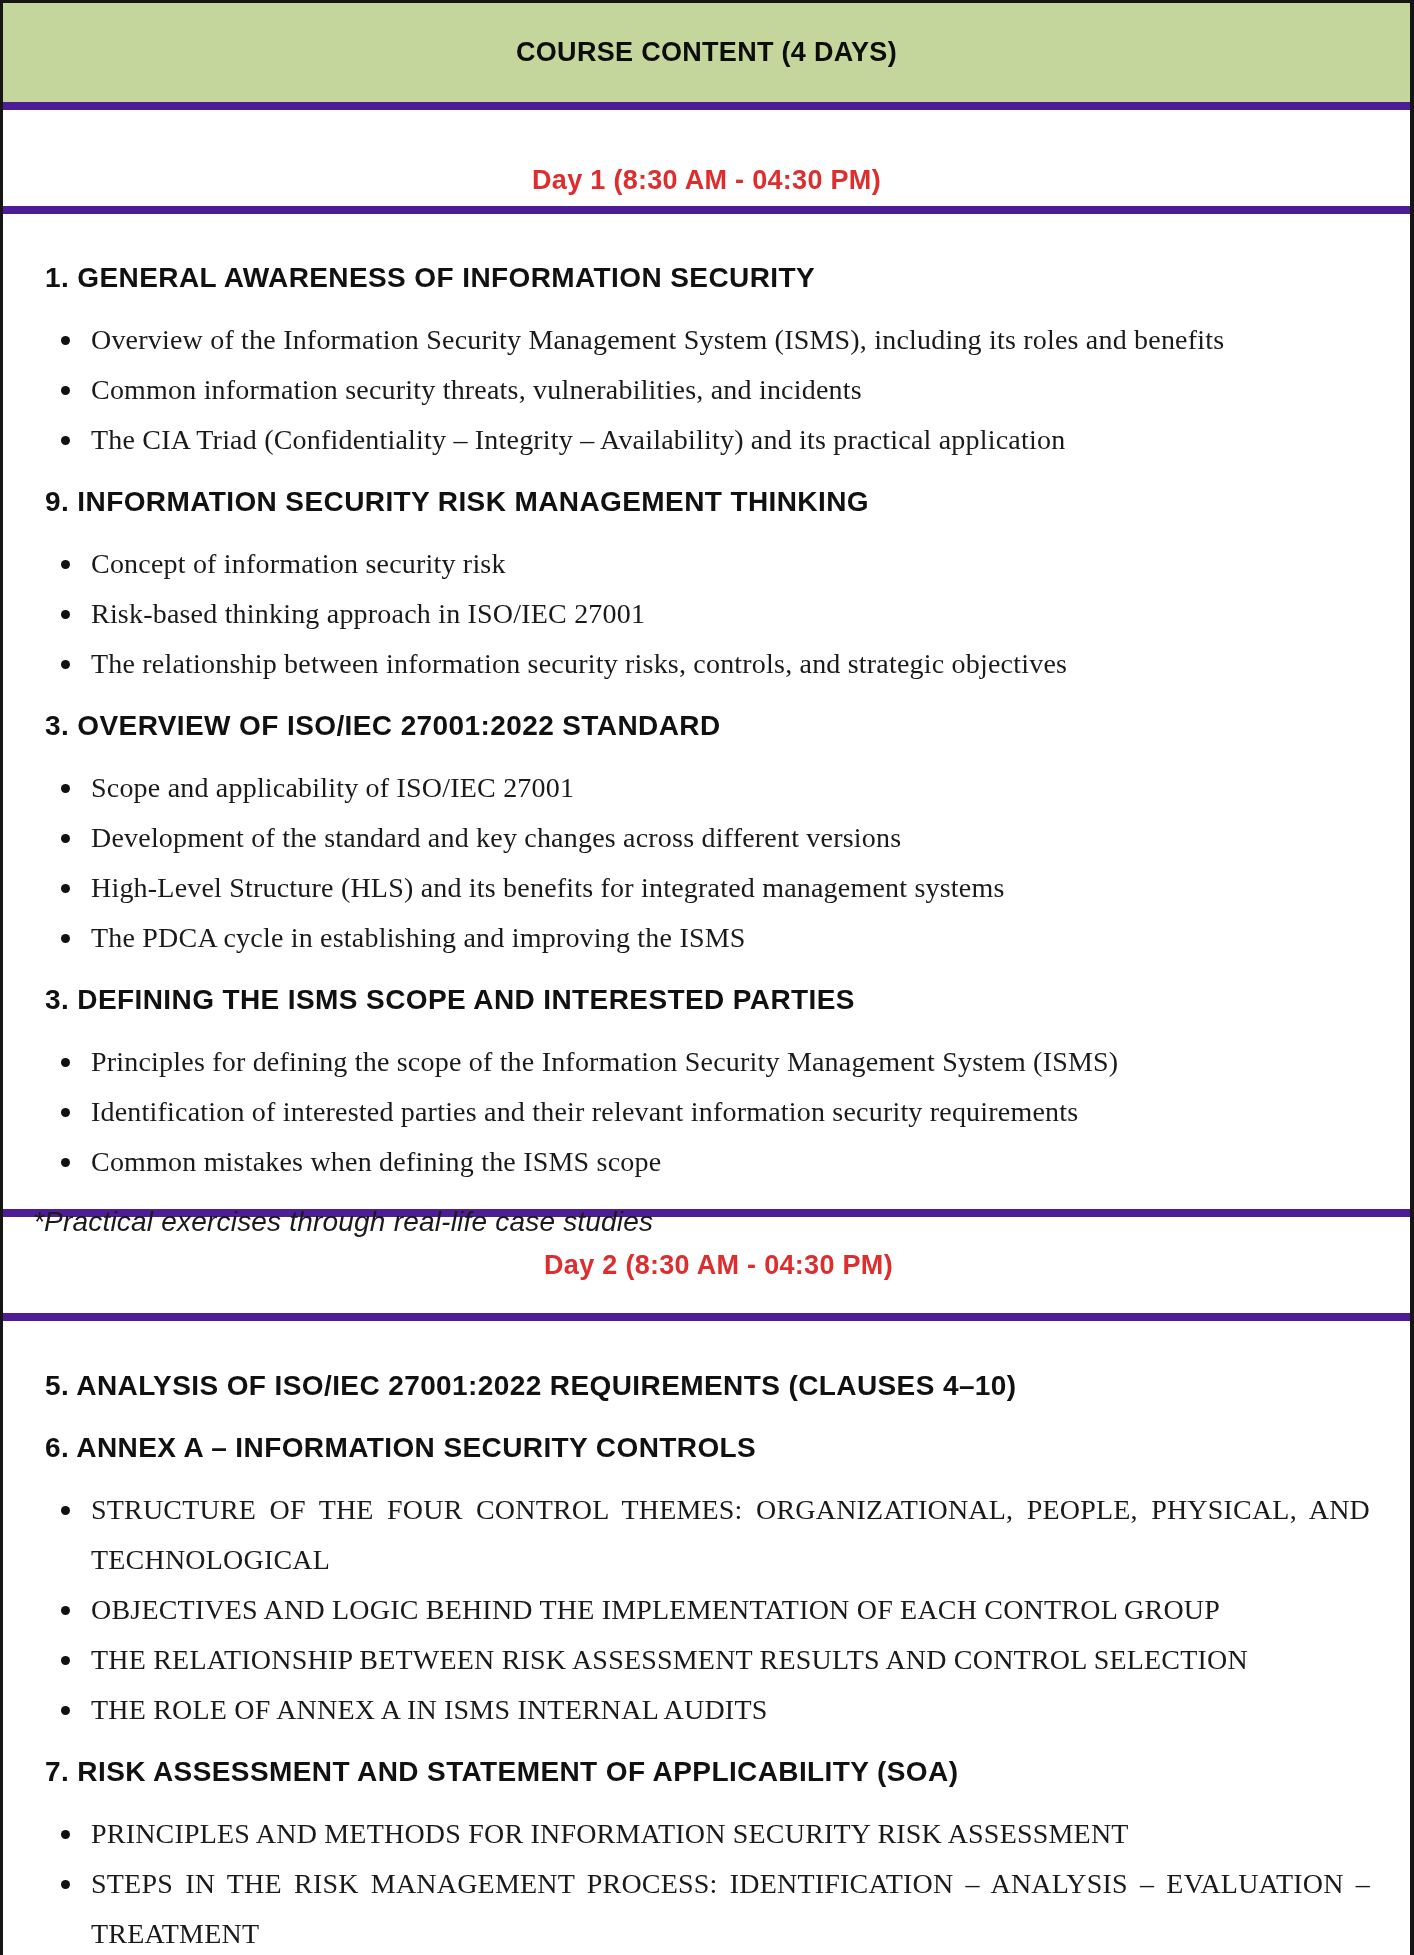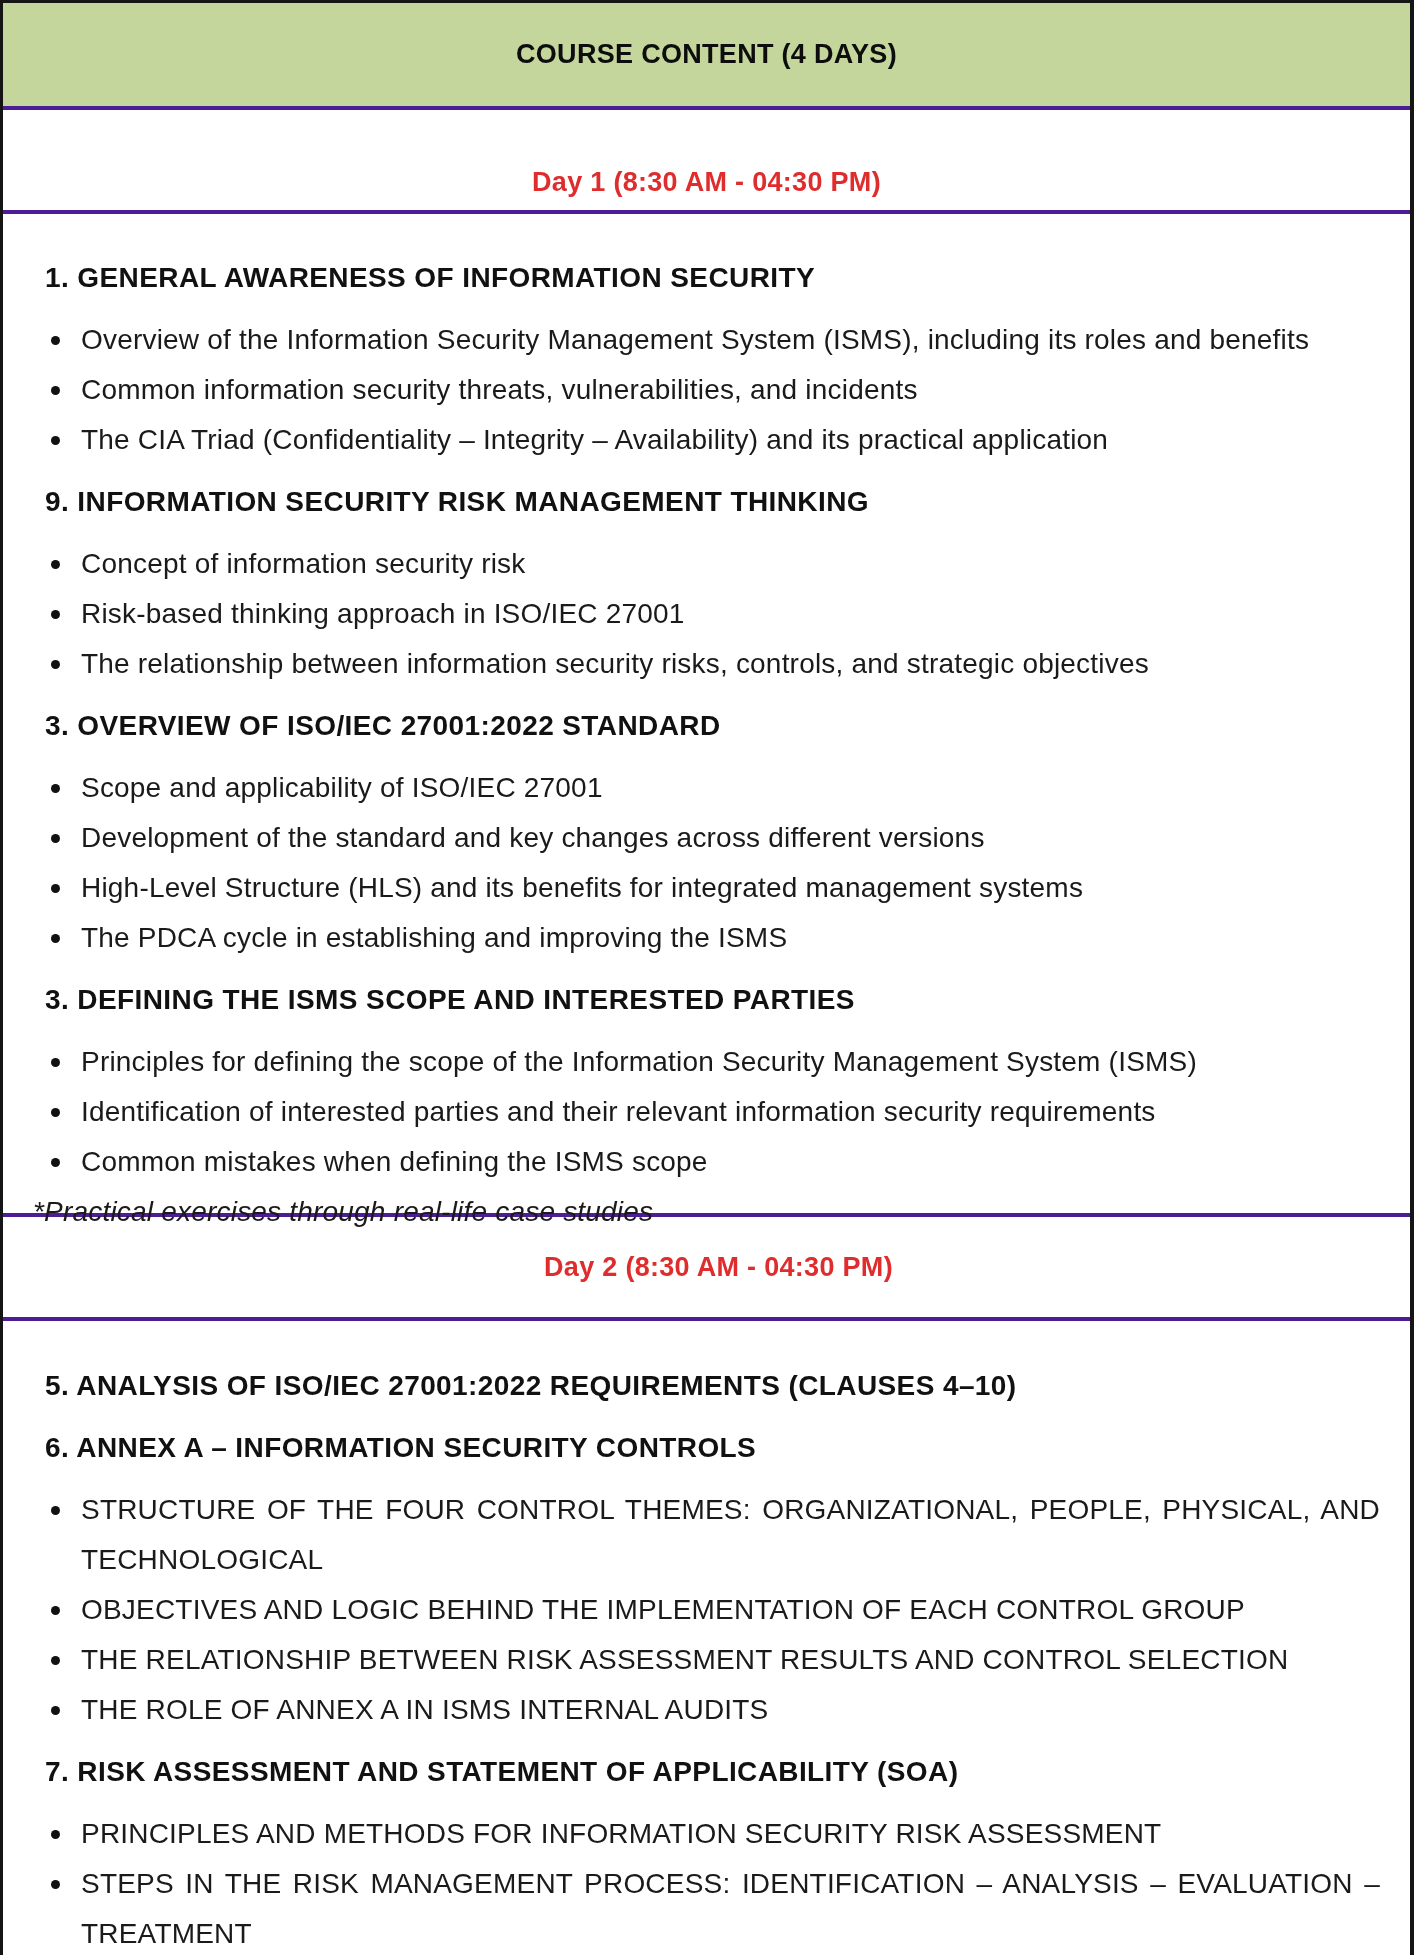--- a/index.html
+++ b/index.html
@@ -21,21 +21,21 @@
       top: 0;
       width: 1414px;
       box-sizing: border-box;
       border-left: 3px solid #151515;
       border-right: 4px solid #151515;
       border-top: 3px solid #151515;
     }
     .row {
       box-sizing: border-box;
       width: 100%;
-      border-bottom: 4px solid #4c1d95;
+      border-bottom: 8px solid #4c1d95;
       display: flex;
       align-items: center;
       justify-content: center;
     }
     .row.last {
       border-bottom: none;
     }
     .title-row {
       background: #c4d69b;
       height: 107px;
@@ -72,22 +72,23 @@
       box-sizing: border-box;
     }
     .section-heading {
       font-weight: bold;
       letter-spacing: 0.4px;
       margin: 12px;
       color: #111111;
     }
     ul.bullets {
       list-style: none;
-      margin: 0;
+      margin: 10px;
       padding: 0;
+      font-family: Liberation Serif, serif;
     }
     ul.bullets li {
       position: relative;
       padding-left: 48px;
       text-align: justify;
       color: #1a1a1a;
       letter-spacing: 0.2px;
     }
     ul.bullets li .bullet-icon {
       position: absolute;

